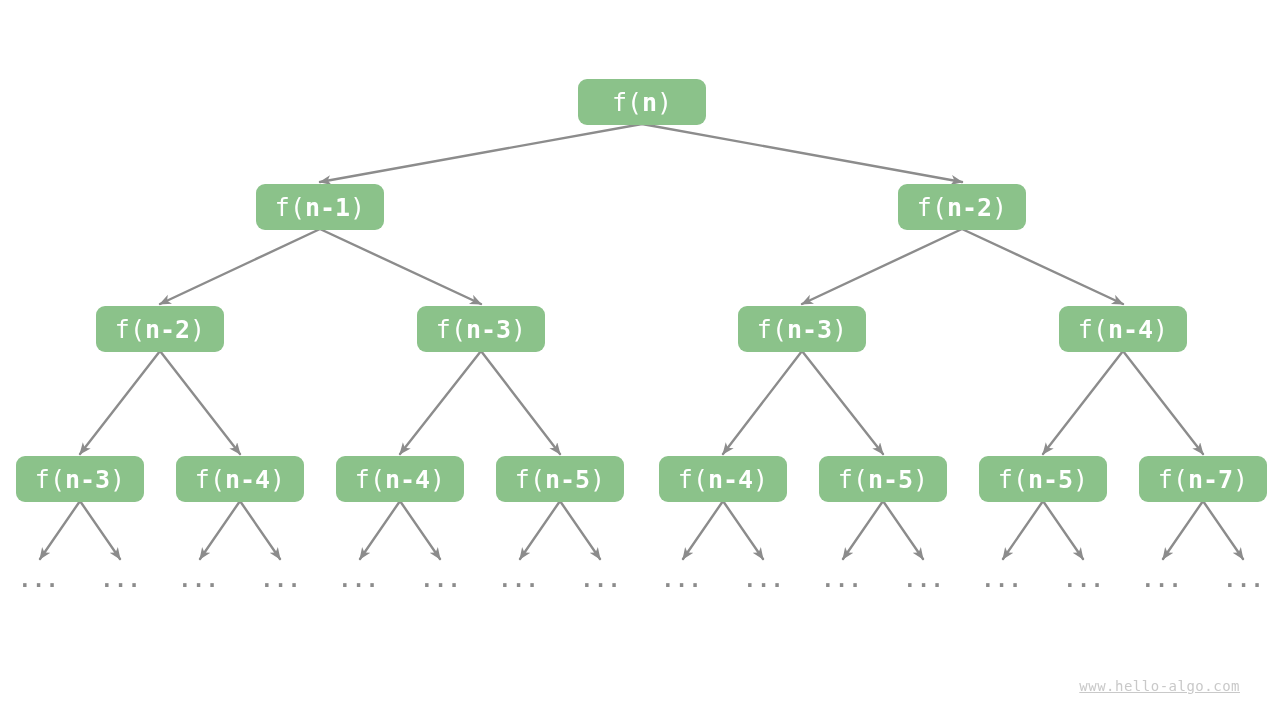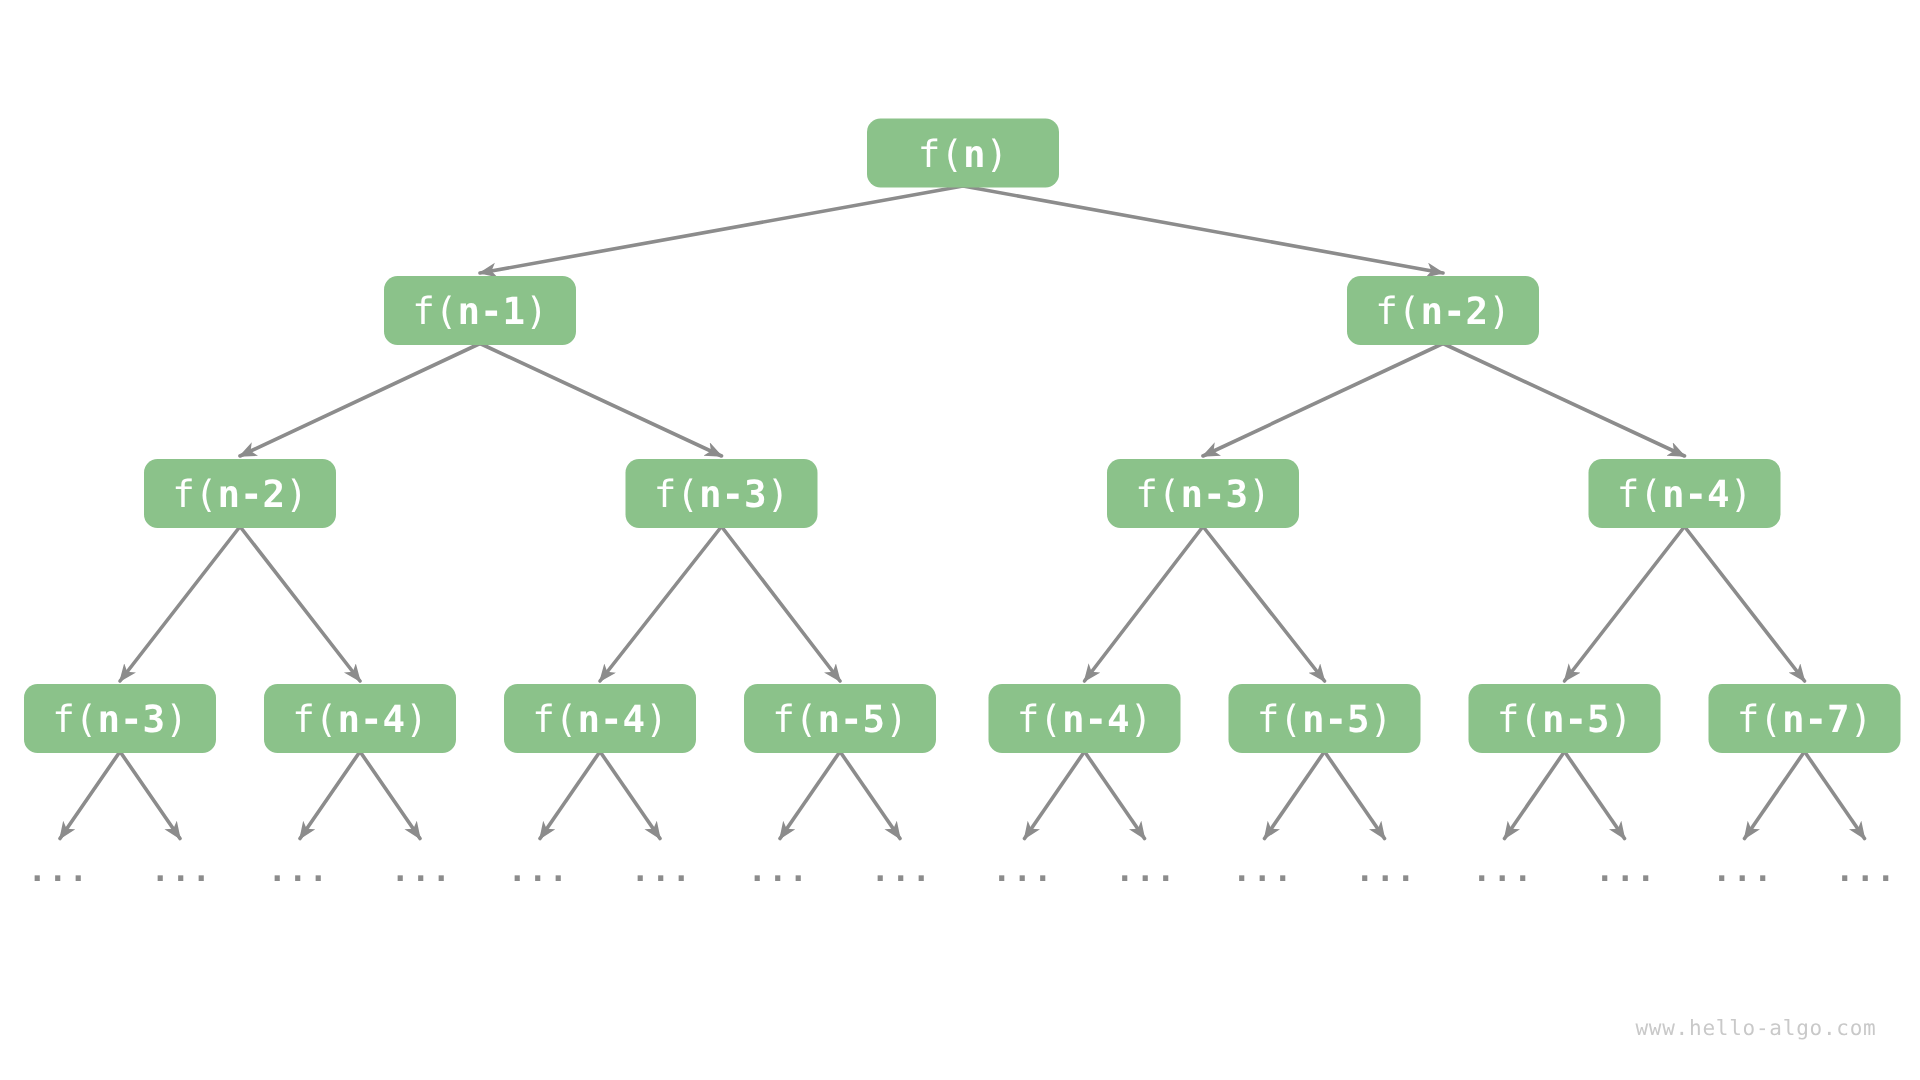--- a/index.html
+++ b/index.html
@@ -45,25 +45,26 @@
     transform: translateX(-50%);
     color: var(--arrow-color);
     font-weight: 700;
     font-size: 21px;
     line-height: 20px;
     letter-spacing: 1px;
     white-space: nowrap;
   }
   .watermark {
     position: absolute;
-    top: 678px; right: 29px;
+    top: 678px; right: 40px;
     color: var(--watermark-color);
     font-size: 14px;
     font-weight: 400;
     letter-spacing: 0.5px;
+    text-decoration: underline;
   }
 </style>
 </head>
 <body>
 
 <div id="stage">
   <svg id="edges" viewBox="0 0 1280 720" xmlns="http://www.w3.org/2000/svg">
     <defs>
       <marker id="arrowhead" markerUnits="userSpaceOnUse" markerWidth="14" markerHeight="12" refX="11" refY="5" orient="auto">
         <path d="M0,0 L12,5 L0,10 L3.2,5 Z" style="fill: var(--arrow-color);"></path>

